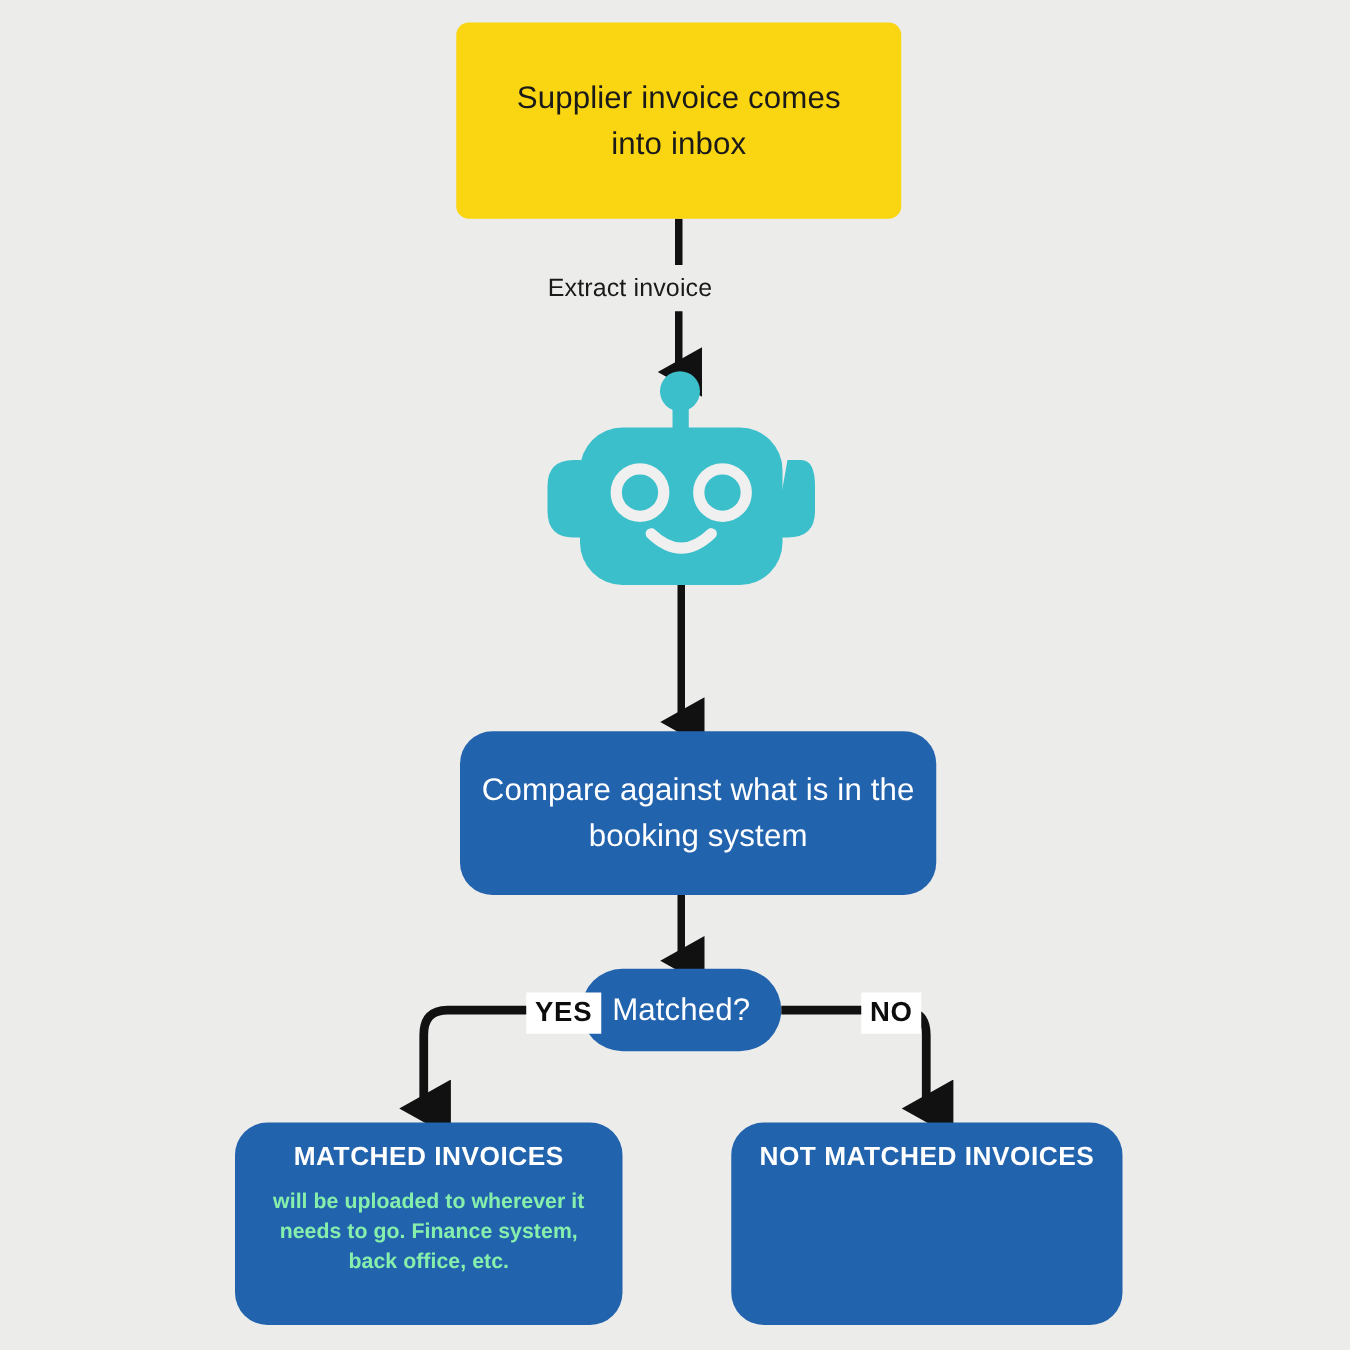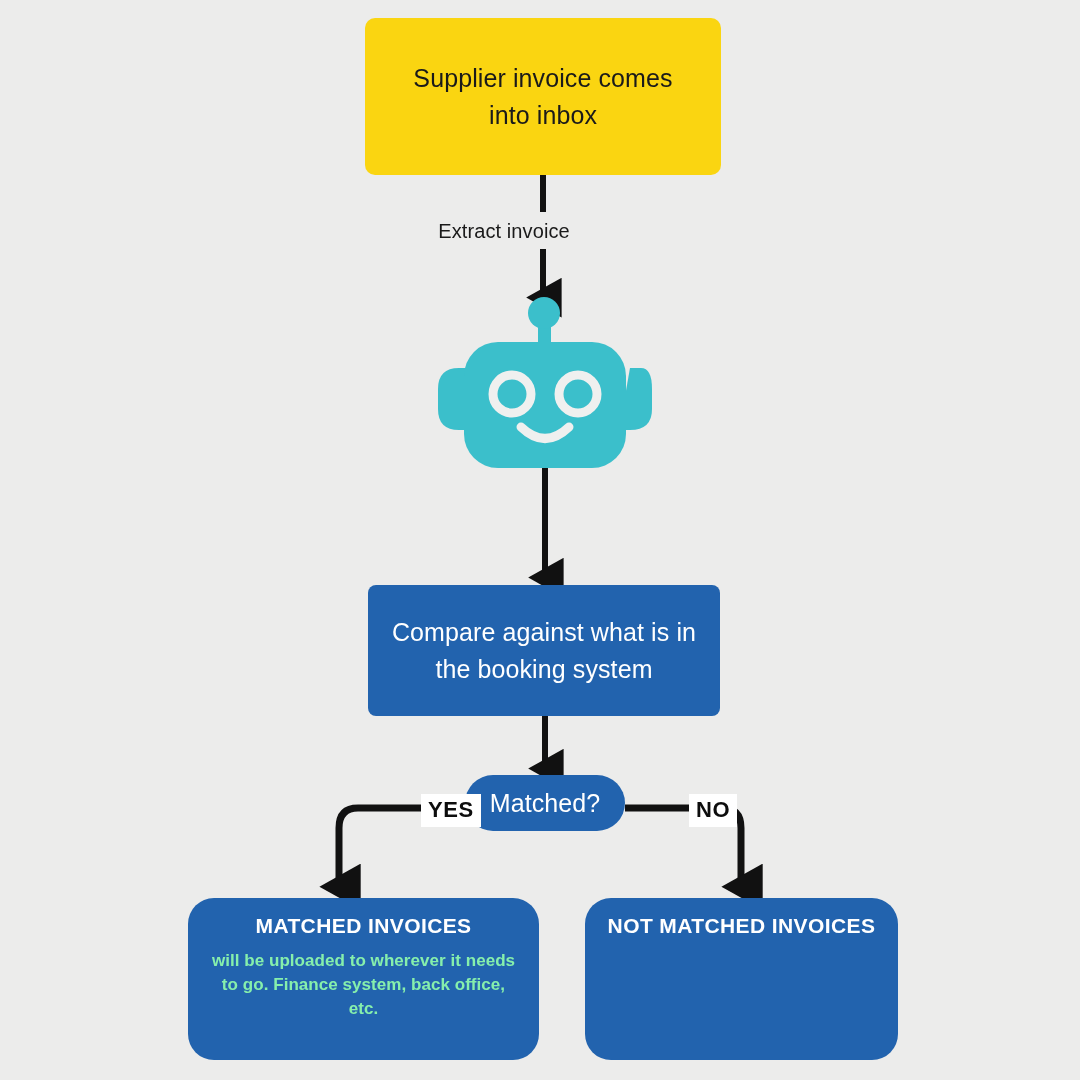--- a/index.html
+++ b/index.html
@@ -41,60 +41,60 @@
     font-size: 25px;
     line-height: 1.45;
     letter-spacing: 0.1px;
     padding: 0 26px;
   }
 
   
   #process-node {
     left: 368px;
     top: 585px;
-    width: 352px;
+    width: 381px;
     height: 131px;
     background: #2263ae;
-    border-radius: 8px;
+    border-radius: 26px;
     align-items: center;
   }
   #process-node .node-text {
     color: #ffffff;
     font-size: 25px;
     line-height: 1.45;
     letter-spacing: 0.1px;
     padding: 0 16px;
   }
 
   
   #decision-node {
     left: 465px;
     top: 775px;
     width: 160px;
-    height: 56px;
+    height: 66px;
     background: #2263ae;
     border-radius: 33px;
   }
   #decision-node .node-text {
     color: #ffffff;
     font-size: 25px;
     letter-spacing: 0.1px;
   }
 
   
   .outcome {
     background: #2263ae;
     border-radius: 26px;
     padding: 16px 14px 14px;
     justify-content: flex-start;
   }
   #outcome-matched {
     left: 188px;
     top: 898px;
-    width: 351px;
+    width: 310px;
     height: 162px;
   }
   #outcome-not-matched {
     left: 585px;
     top: 898px;
     width: 313px;
     height: 162px;
   }
   .outcome-title {
     color: #ffffff;

